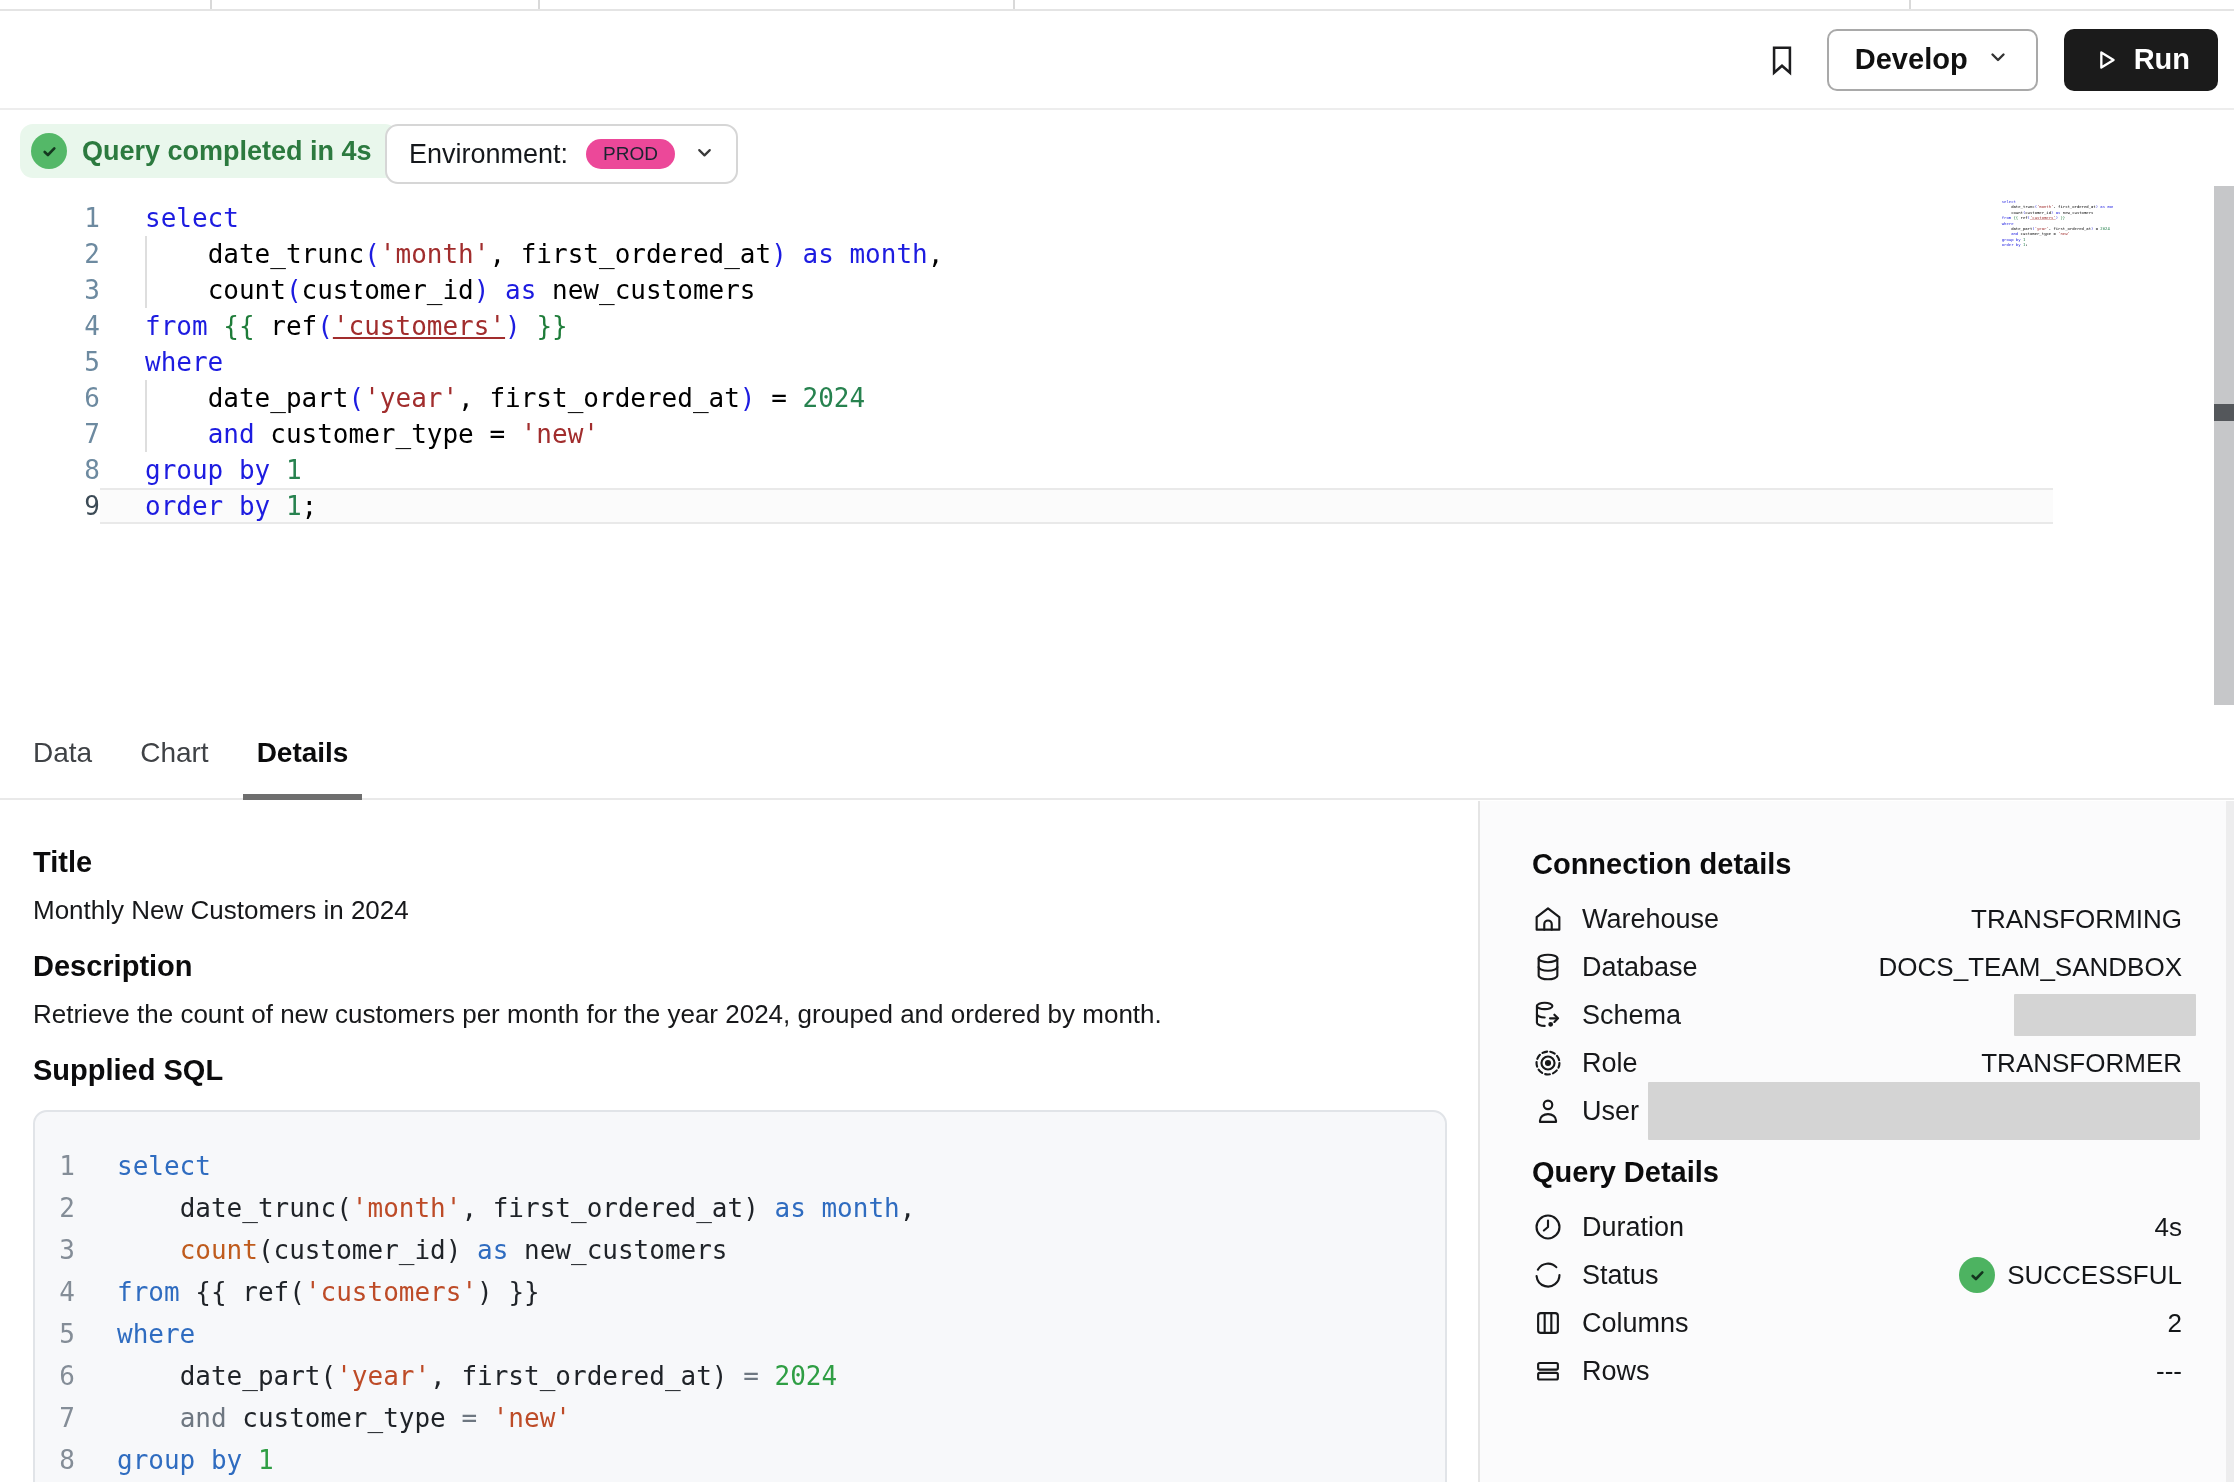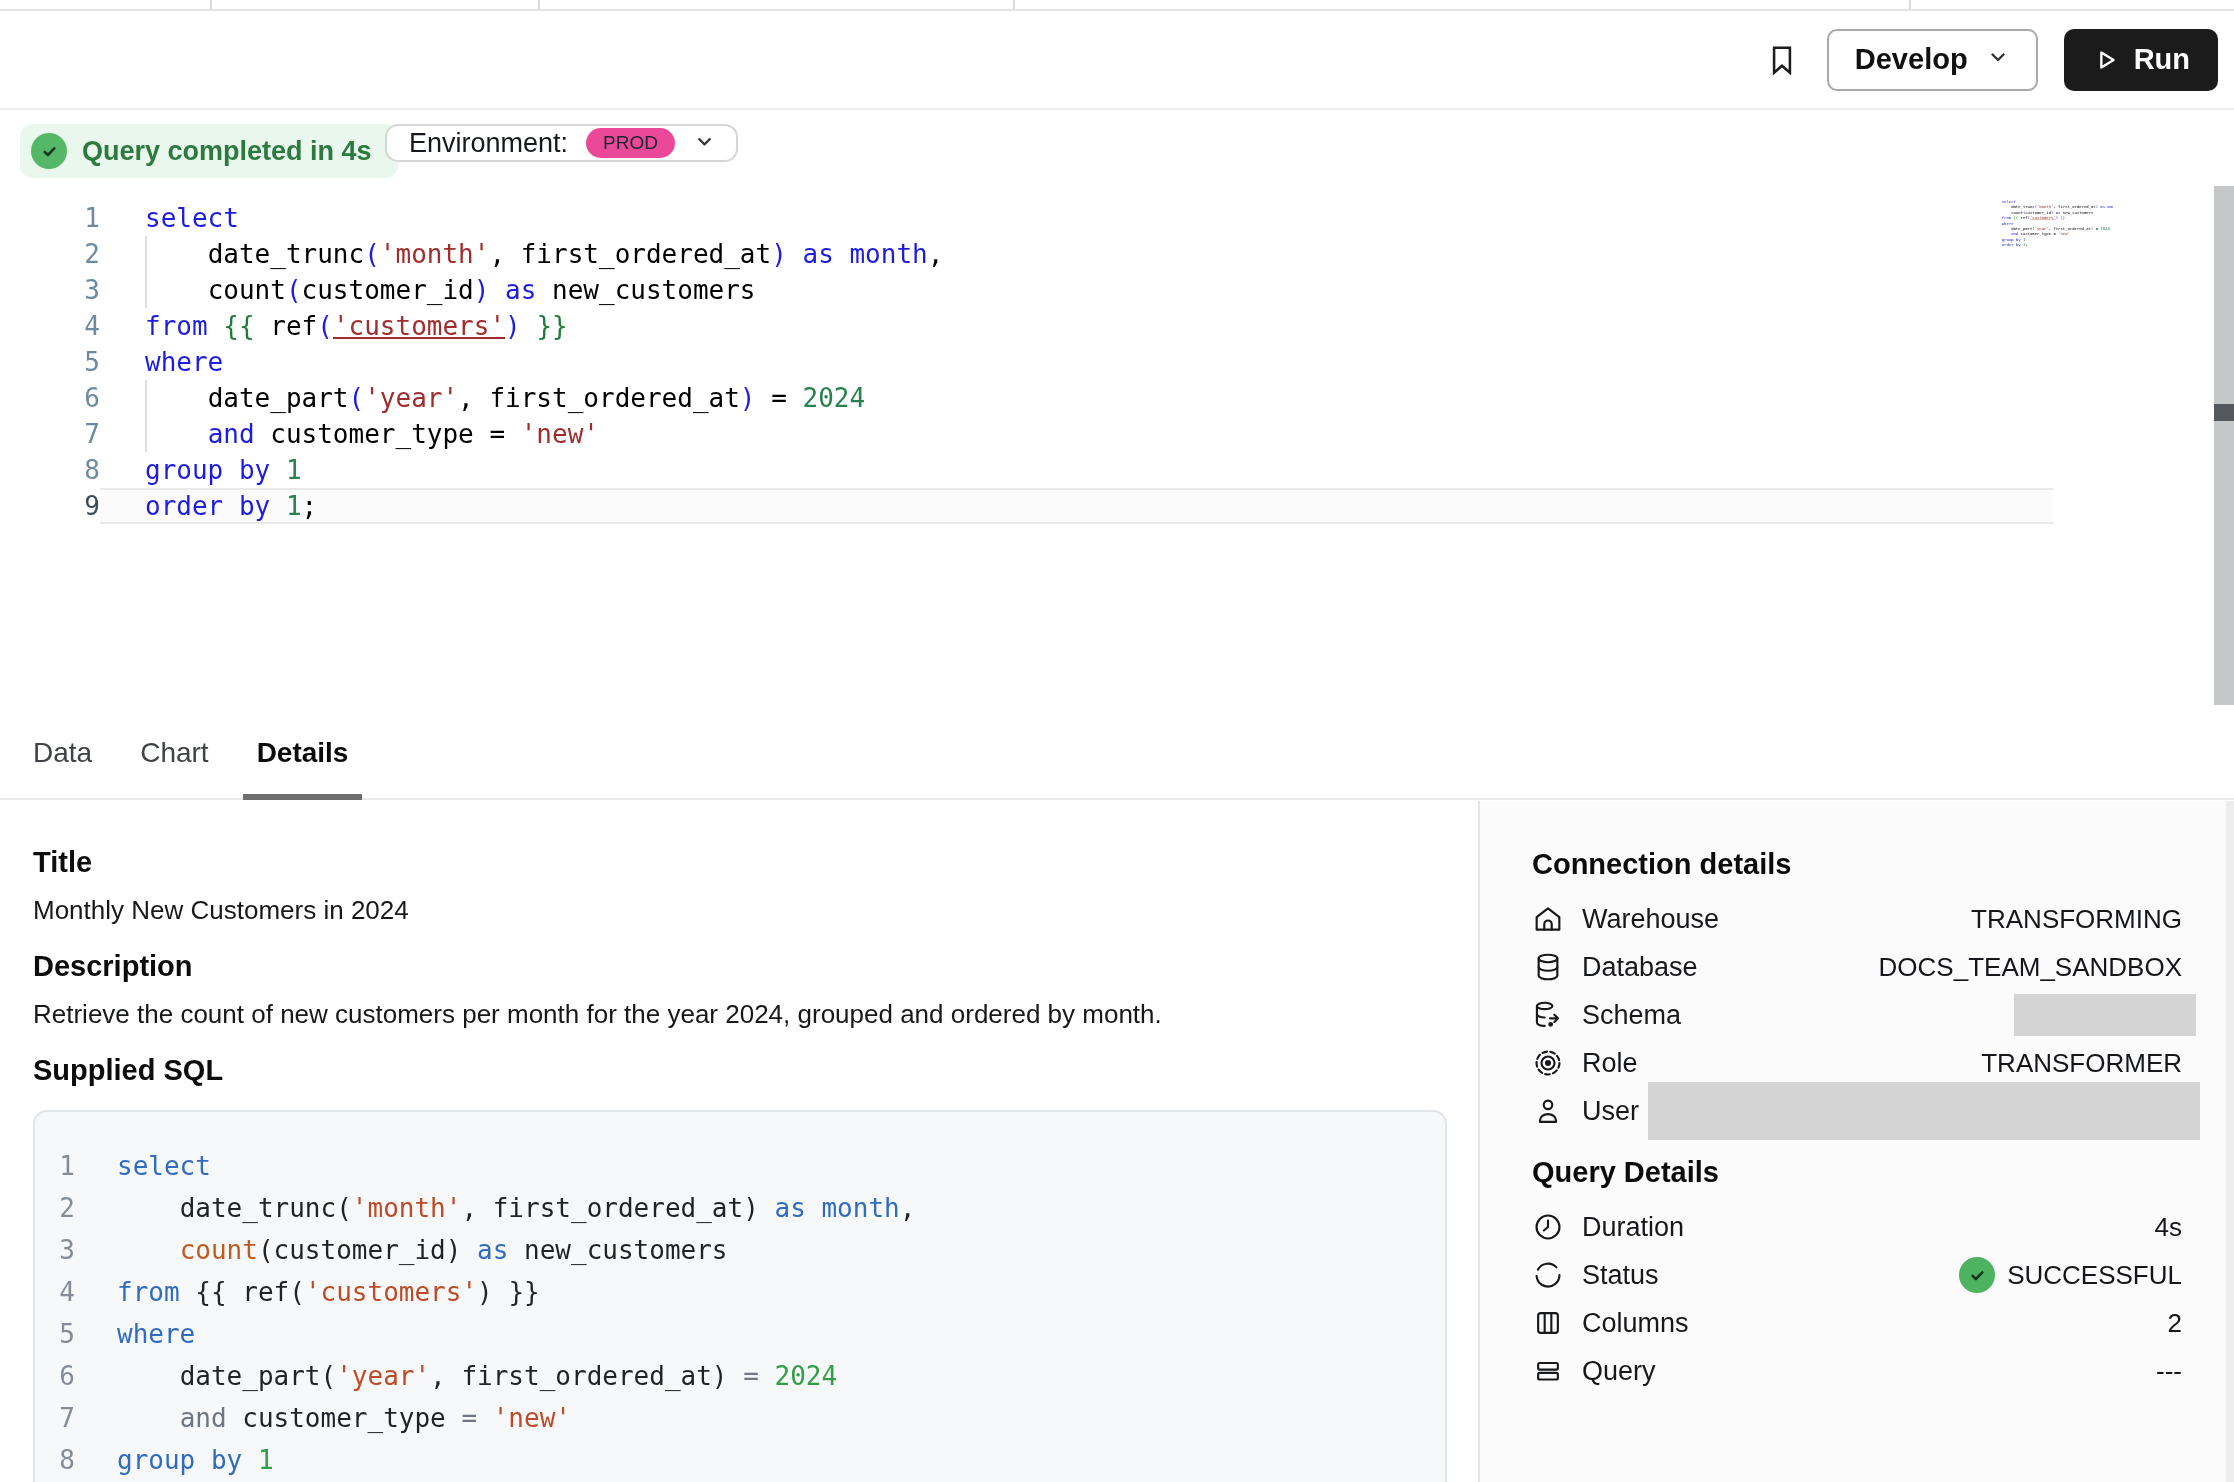--- a/index.html
+++ b/index.html
@@ -23,21 +23,21 @@
   .btn-run{display:flex;align-items:center;gap:14px;height:62px;padding:0 28px;background:#1b1b1b;border:none;
     border-radius:10px;color:#fff;font-family:inherit;font-size:29px;font-weight:700;cursor:pointer}
   .btn-run svg{width:28px;height:28px;stroke:#fff;stroke-width:2;fill:none;stroke-linejoin:round}
 
   
   .badge{position:absolute;left:20px;top:124px;height:54px;display:flex;align-items:center;gap:15px;
     padding:0 26px 0 11px;background:#e9f7ec;border-radius:13px}
   .badge-circle{width:36px;height:36px;border-radius:50%;background:#54b868;display:flex;align-items:center;justify-content:center;flex:none}
   .badge-circle svg{width:21px;height:21px;stroke:#14381f;stroke-width:3;fill:none;stroke-linecap:round;stroke-linejoin:round}
   .badge-text{font-size:27px;font-weight:600;color:#2c7a3f;white-space:nowrap}
-  .env-select{position:absolute;left:385px;top:124px;height:38px;display:flex;align-items:center;gap:18px;
+  .env-select{position:absolute;left:385px;top:124px;height:60px;display:flex;align-items:center;gap:18px;
     padding:0 20px 0 22px;background:#fff;border:2px solid #d6d6d6;border-radius:13px;box-sizing:border-box;cursor:pointer}
   .env-label{font-size:27px;color:#15181c;white-space:nowrap}
   .env-pill{background:#ec4899;border-radius:17px;padding:4px 17px;font-size:19px;font-weight:500;color:#1b2430}
   .env-select .chev svg{width:23px;height:23px;stroke:#3a3a3a;stroke-width:2.3;fill:none;stroke-linecap:round;stroke-linejoin:round}
 
   
   .editor{position:absolute;left:52px;top:200px;width:2001px;font-family:"DejaVu Sans Mono",monospace;
     font-size:26px;line-height:36px;cursor:text}
   .ed-row{display:flex}
   .ed-row .ln{width:48px;text-align:right;color:#6d8aa0;flex:none;user-select:none}
@@ -363,20 +363,20 @@
           <span>2</span>
         </span>
       </div>
       <div class="prow">
         <span class="picon">
           <svg viewBox="0 0 24 24">
             <rect x="4.6" y="6" width="14.8" height="5" rx="1.2"></rect>
             <rect x="4.6" y="13.4" width="14.8" height="5" rx="1.2"></rect>
           </svg>
         </span>
-        <span class="plabel">Query</span>
+        <span class="plabel">Rows</span>
         <span class="pvalue">
           <span>---</span>
         </span>
       </div>
     </div>
   <div class="panel-scrollbar"></div>
 </aside>
 
 </body></html>

